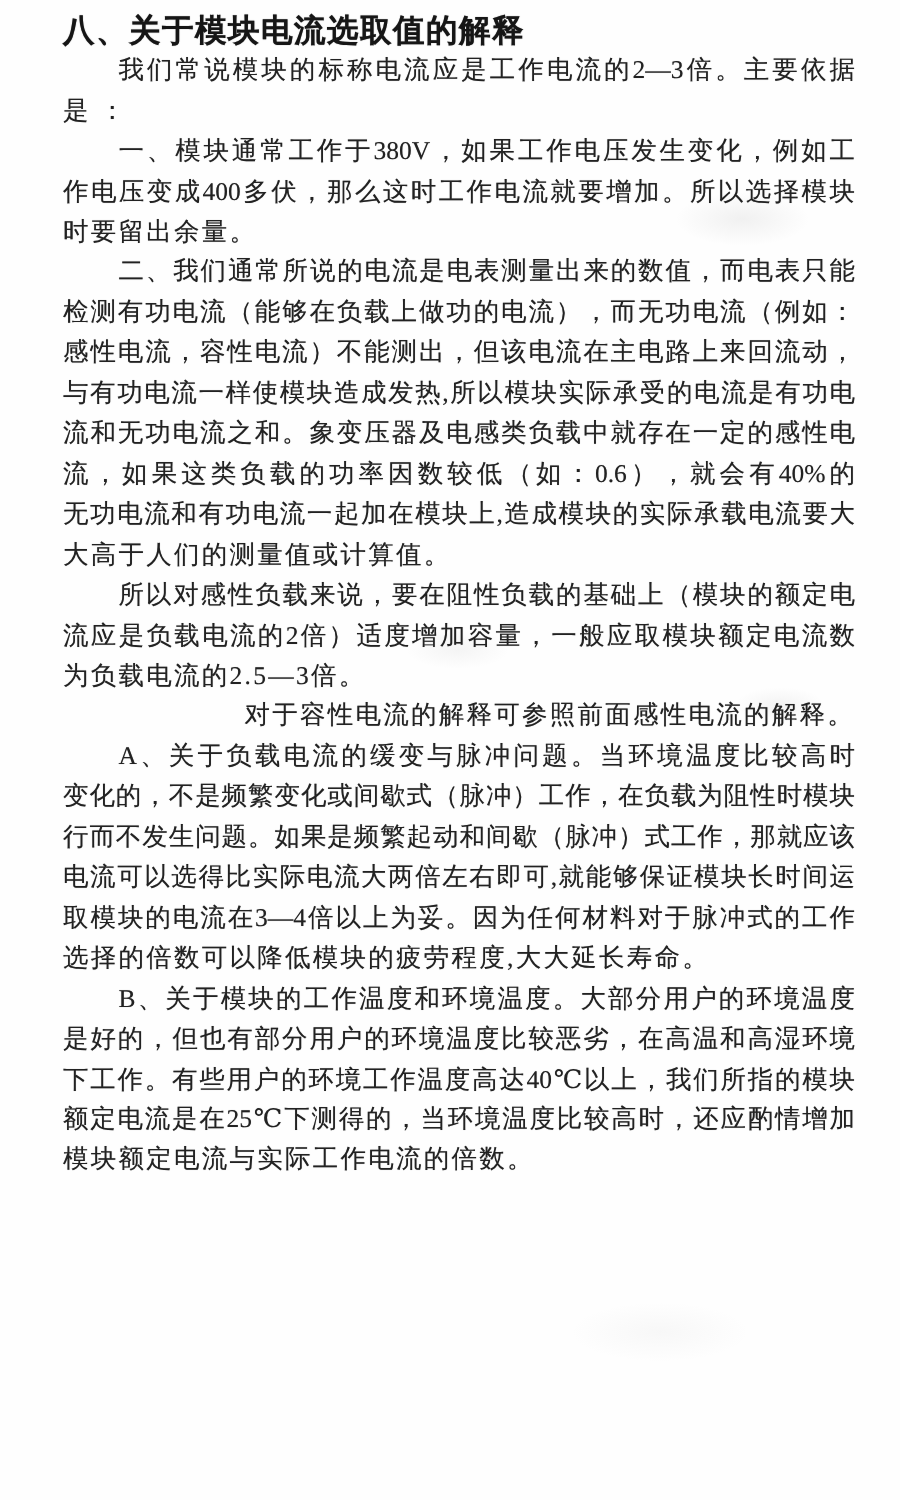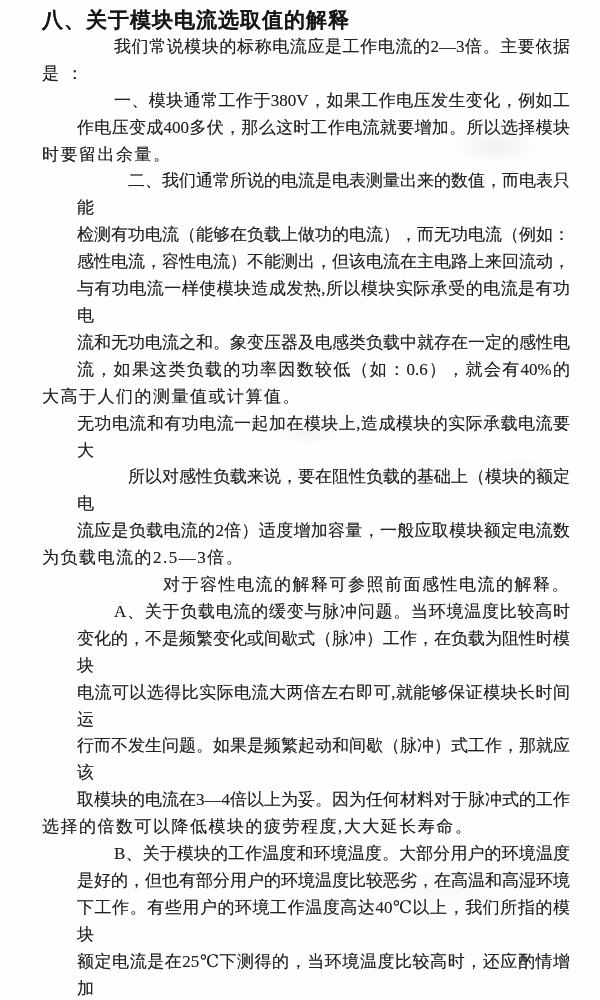--- a/index.html
+++ b/index.html
@@ -31,21 +31,20 @@
   }
   .line {
     white-space: pre-wrap;
     letter-spacing: 1.5px;
     min-height: 26.9px;
   }
   .line.justify {
     letter-spacing: 0;
     text-align: justify;
     text-align-last: justify;
-    margin-left: 35px;
   }
   .line.indent {
     text-indent: 37px;
     text-align: right;
   }
   .line.title {
     font-weight: bold;
     font-size: 21px;
     letter-spacing: 1px;
     color: #161616;
@@ -79,30 +78,30 @@
       <div class="line">是 ：</div>
       <div class="line indent justify">一、模块通常工作于380V，如果工作电压发生变化，例如工</div>
       <div class="line justify">作电压变成400多伏，那么这时工作电流就要增加。所以选择模块</div>
       <div class="line">时要留出余量。</div>
       <div class="line indent justify">二、我们通常所说的电流是电表测量出来的数值，而电表只能</div>
       <div class="line justify">检测有功电流（能够在负载上做功的电流），而无功电流（例如：</div>
       <div class="line justify">感性电流，容性电流）不能测出，但该电流在主电路上来回流动，</div>
       <div class="line justify">与有功电流一样使模块造成发热,所以模块实际承受的电流是有功电</div>
       <div class="line justify">流和无功电流之和。象变压器及电感类负载中就存在一定的感性电</div>
       <div class="line justify">流，如果这类负载的功率因数较低（如：0.6），就会有40%的</div>
+      <div class="line justify">无功电流和有功电流一起加在模块上,造成模块的实际承载电流要大</div>
       <div class="line">大高于人们的测量值或计算值。</div>
-      <div class="line justify">无功电流和有功电流一起加在模块上,造成模块的实际承载电流要大</div>
       <div class="line indent justify">所以对感性负载来说，要在阻性负载的基础上（模块的额定电</div>
       <div class="line justify">流应是负载电流的2倍）适度增加容量，一般应取模块额定电流数</div>
       <div class="line">为负载电流的2.5—3倍。</div>
       <div class="line indent">对于容性电流的解释可参照前面感性电流的解释。</div>
       <div class="line indent justify">A、关于负载电流的缓变与脉冲问题。当环境温度比较高时</div>
       <div class="line justify">变化的，不是频繁变化或间歇式（脉冲）工作，在负载为阻性时模块</div>
+      <div class="line justify">行而不发生问题。如果是频繁起动和间歇（脉冲）式工作，那就应该</div>
       <div class="line justify">电流可以选得比实际电流大两倍左右即可,就能够保证模块长时间运</div>
-      <div class="line justify">行而不发生问题。如果是频繁起动和间歇（脉冲）式工作，那就应该</div>
       <div class="line justify">取模块的电流在3—4倍以上为妥。因为任何材料对于脉冲式的工作</div>
       <div class="line">选择的倍数可以降低模块的疲劳程度,大大延长寿命。</div>
       <div class="line indent justify">B、关于模块的工作温度和环境温度。大部分用户的环境温度</div>
       <div class="line justify">是好的，但也有部分用户的环境温度比较恶劣，在高温和高湿环境</div>
       <div class="line justify">下工作。有些用户的环境工作温度高达40℃以上，我们所指的模块</div>
       <div class="line justify">额定电流是在25℃下测得的，当环境温度比较高时，还应酌情增加</div>
       <div class="line">模块额定电流与实际工作电流的倍数。</div>
     </div>
 </div>
 

